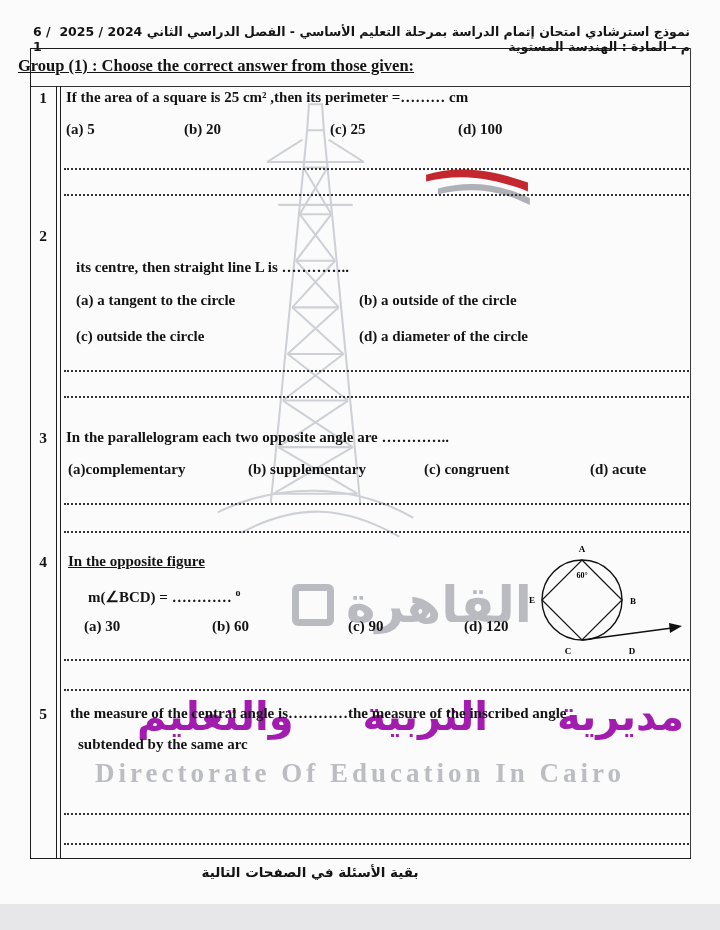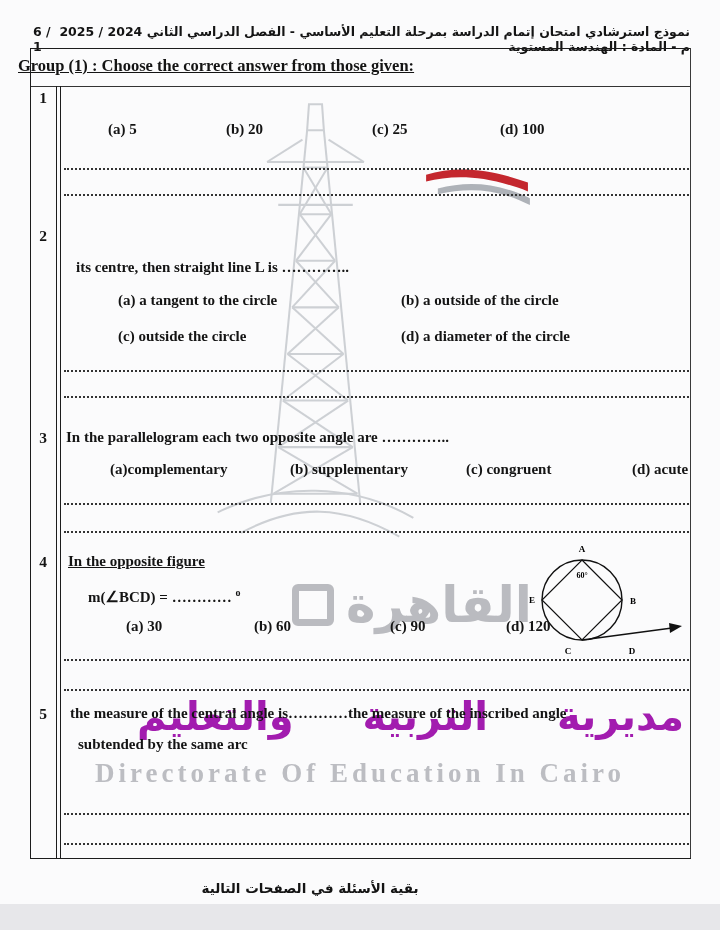--- a/index.html
+++ b/index.html
@@ -34,30 +34,30 @@
   .vline.dbl   { left:56px;  top:86px; height:772px; width:5px; border-left:1.5px solid #1c1c1c; border-right:1.5px solid #1c1c1c; }
   .vline.right { left:690px; top:48px; height:810px; border-left:1.3px solid #3a3a3a; }
 
   .group-title { position:absolute; top:56px; left:18px; font-size:16.5px; font-weight:bold;
                  text-decoration:underline; z-index:3; }
 
   
   .qnum  { position:absolute; left:30px; width:26px; text-align:center; font-size:15.5px; font-weight:bold; z-index:3; }
   .qtext { position:absolute; font-size:15px; font-weight:bold; white-space:nowrap; z-index:3; }
   .underlined { text-decoration:underline; }
-  .opts  { position:absolute; display:flex; font-size:15px; font-weight:bold; white-space:nowrap; z-index:3;margin-left:42px; }
+  .opts  { position:absolute; display:flex; font-size:15px; font-weight:bold; white-space:nowrap; z-index:3; }
   .opt   { display:inline-block; }
   .sup   { font-size:10px; vertical-align:super; }
   .dots  { position:absolute; left:64px; right:31px; height:0; border-top:2.4px dotted #333; z-index:3; }
 
   .q4-fig { position:absolute; left:512px; top:540px; width:182px; height:125px; z-index:3; }
   .q4-fig text { font-family:"Liberation Serif", serif; font-weight:bold; }
 
   .footer { position:absolute; top:864px; left:0; width:620px; text-align:center; font-size:13.5px; font-weight:bold;
-            font-family:"DejaVu Sans", sans-serif; z-index:3;margin-top:16px; }
+            font-family:"DejaVu Sans", sans-serif; z-index:3; }
 </style>
 </head>
 <body>
 
 <div class="page">
 
   <div class="bottom-strip"></div>
 
   <svg class="wm-tower" viewBox="0 0 220 480">
     <g stroke="#a9aeb5" stroke-width="2.2" fill="none" opacity="0.55">
@@ -116,20 +116,21 @@
 
   <div class="group-title">Group (1) : Choose the correct answer from those given:</div>
   <div class="hline thin" style="top:86px"></div>
 
   <div class="vline left"></div>
   <div class="vline dbl"></div>
   <div class="vline right"></div>
   <div class="hline" style="top:858px"></div>
 
   <div class="qnum" style="top:89px">1</div>
+  <div class="qtext" style="top:89px; left:66px">If the area of a square is 25 cm² ,then its perimeter =……… cm</div>
   <div class="opts" style="top:121px; left:66px">
     <span class="opt" style="width:118px">(a) 5</span>
     <span class="opt" style="width:146px">(b) 20</span>
     <span class="opt" style="width:128px">(c) 25</span>
     <span class="opt">(d) 100</span>
   </div>
   <div class="dots" style="top:168px"></div>
   <div class="dots" style="top:194px"></div>
 
   <div class="qnum" style="top:227px">2</div>

